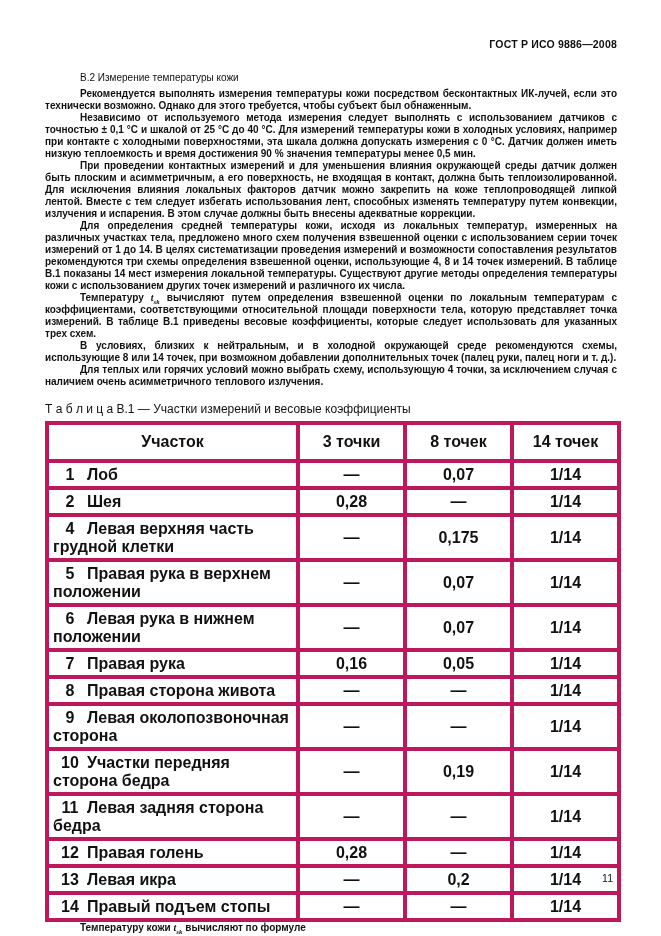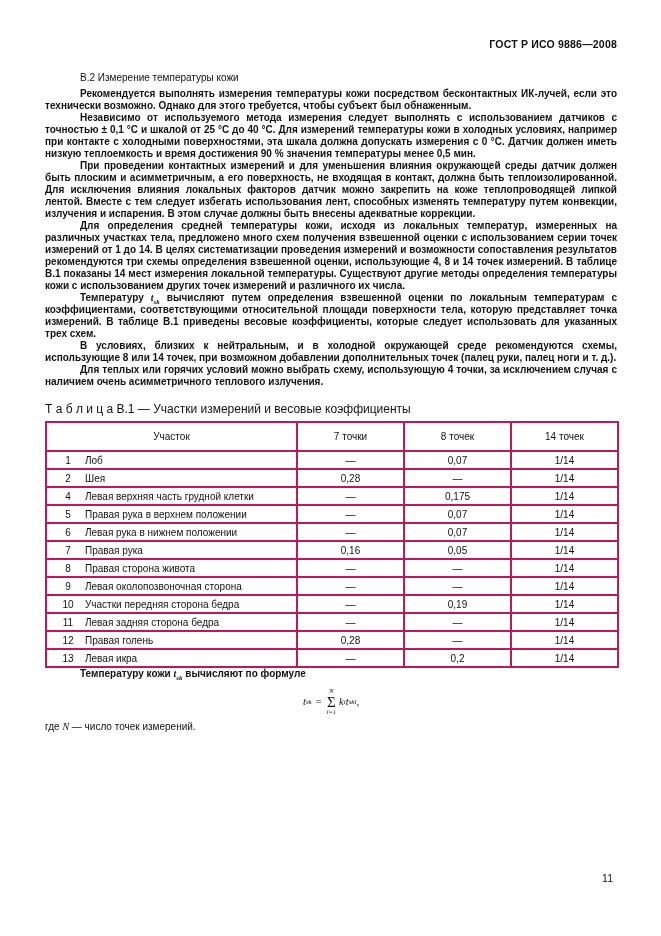--- a/index.html
+++ b/index.html
@@ -49,23 +49,23 @@
   .table-caption {
     margin: 14px 0 5px 0;
     font-size: 12px;
   }
   table.weights {
     width: 100%;
     border-collapse: collapse;
     table-layout: fixed;
   }
   table.weights th, table.weights td {
-    border: 2px solid #be185d;
-    font-size: 10px;
-    font-weight: normal;
+    border: 4px solid #be185d;
+    font-size: 16px;
+    font-weight: bold;
   }
   table.weights th {
     padding: 8px 4px;
     text-align: center;
     vertical-align: middle;
   }
   td.site-cell { text-align: left; padding: 2.5px 4px; margin-top: 48px; }
   td.val-cell  { text-align: center; padding: 2.5px 4px; }
   .row-num { display: inline-block; width: 34px; text-align: center; }
   .formula-intro { margin-top: 15px; }
@@ -121,21 +121,21 @@
     <table class="weights">
       <colgroup>
         <col style="width:251px">
         <col style="width:107px">
         <col style="width:107px">
         <col style="width:107px">
       </colgroup>
       <thead>
         <tr>
           <th>Участок</th>
-          <th>7 точки</th>
+          <th>3 точки</th>
           <th>8 точек</th>
           <th>14 точек</th>
         </tr>
       </thead>
       <tbody>
           <tr>
             <td class="site-cell"><span class="row-num">1</span><span>Лоб</span></td>
             <td class="val-cell">—</td>
             <td class="val-cell">0,07</td>
             <td class="val-cell">1/14</td>
@@ -197,20 +197,26 @@
           <tr>
             <td class="site-cell"><span class="row-num">12</span><span>Правая голень</span></td>
             <td class="val-cell">0,28</td>
             <td class="val-cell">—</td>
             <td class="val-cell">1/14</td>
           </tr>
           <tr>
             <td class="site-cell"><span class="row-num">13</span><span>Левая икра</span></td>
             <td class="val-cell">—</td>
             <td class="val-cell">0,2</td>
+            <td class="val-cell">1/14</td>
+          </tr>
+          <tr>
+            <td class="site-cell"><span class="row-num">14</span><span>Правый подъем стопы</span></td>
+            <td class="val-cell">—</td>
+            <td class="val-cell">—</td>
             <td class="val-cell">1/14</td>
           </tr>
         </tbody>
     </table>
 
     <p class="body-p formula-intro"><span>Температуру кожи </span><span class="var">t</span><sub class="var">sk</sub><span> вычисляют по формуле</span></p>
 
     <div class="formula-row">
       <span class="var">t</span>
         <sub class="var">sk</sub>

